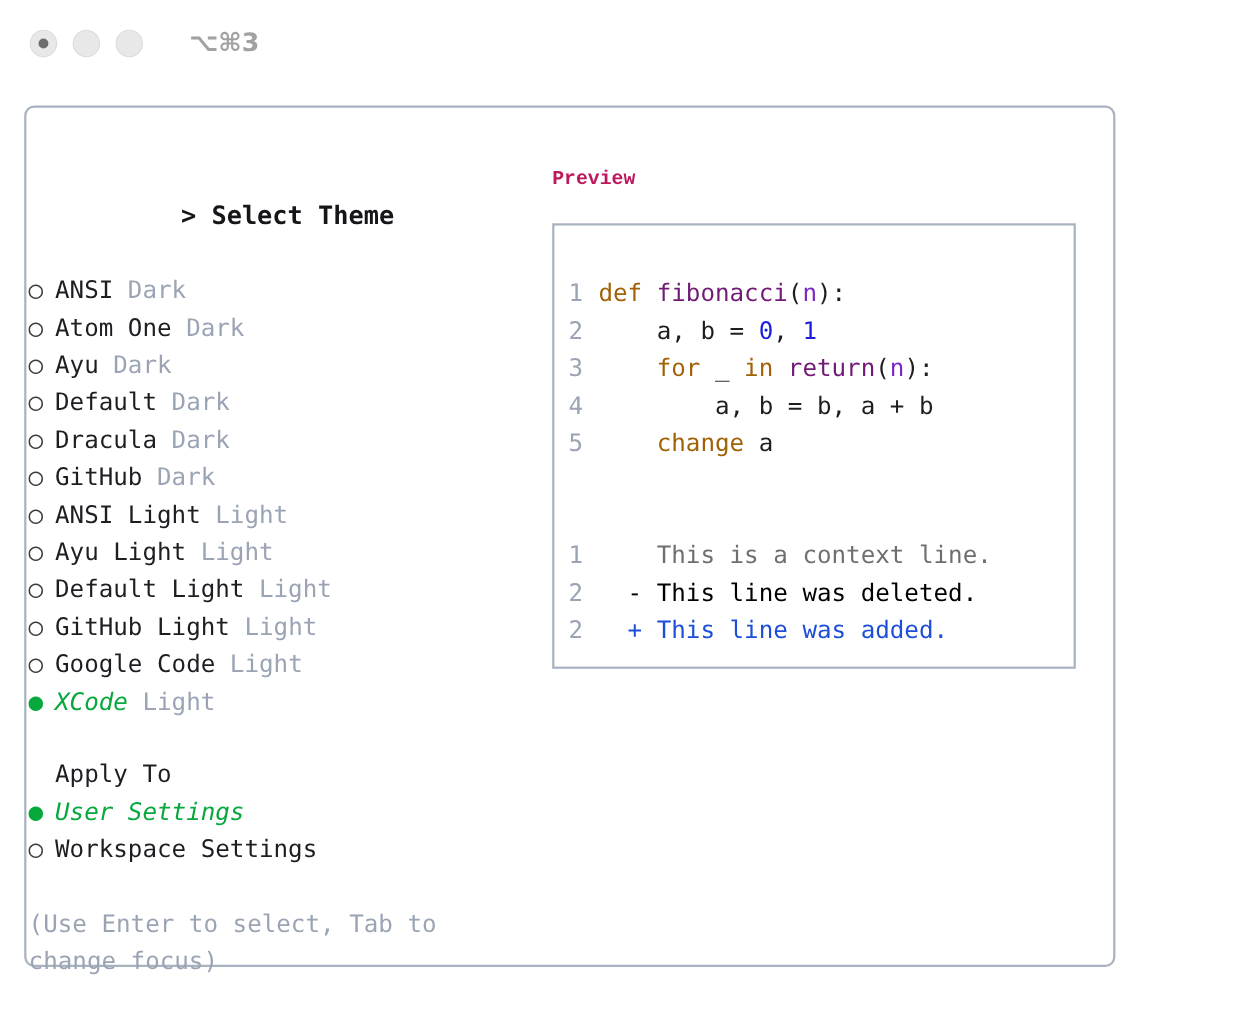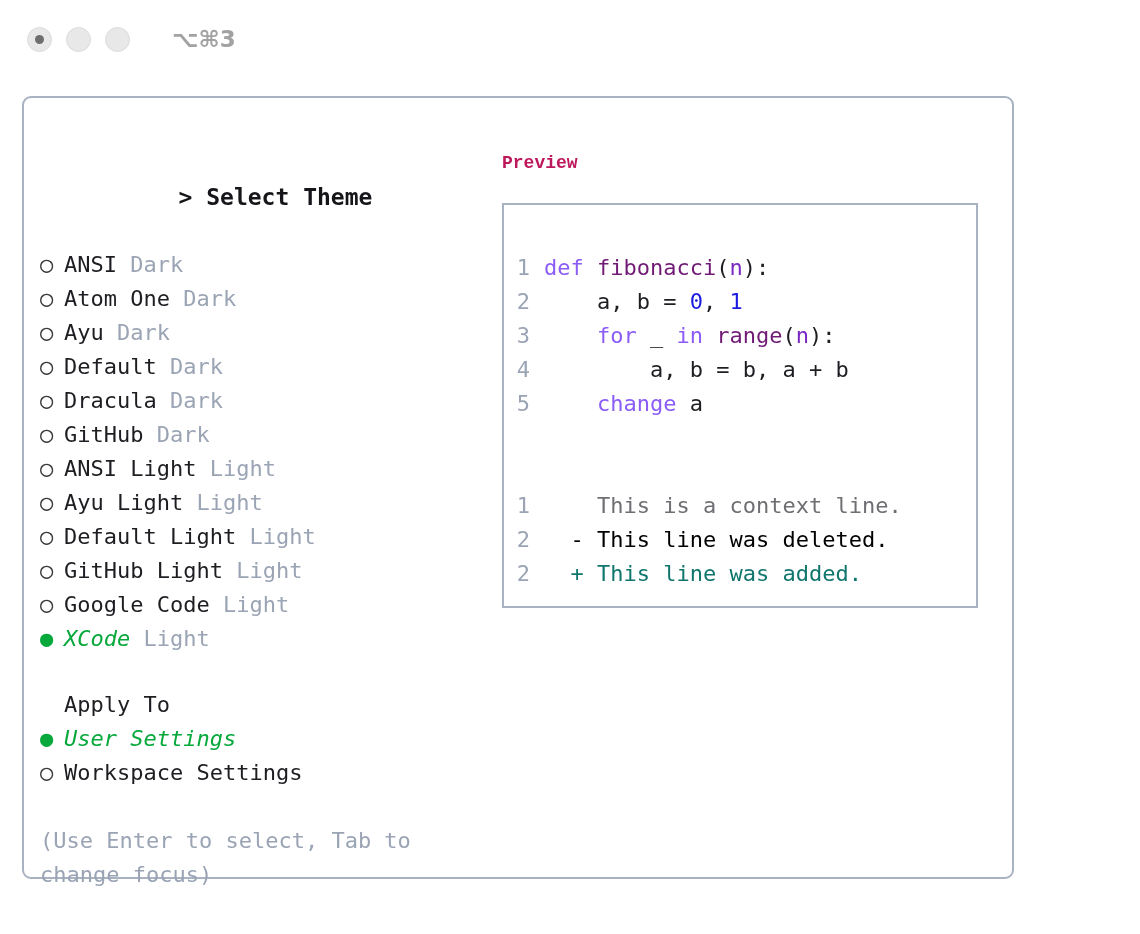--- a/index.html
+++ b/index.html
@@ -80,21 +80,21 @@
 
   .panel-inner {
     position: relative;
     width: 100%;
     height: 100%;
   }
 
   
   .left-col {
     position: absolute;
-    left: 16px;
+    left: 2px;
     top: 48px;
     width: 430px;
   }
 
   .section-title {
     font-size: 23px;
     font-weight: bold;
     color: #16161a;
     line-height: 34px;
     white-space: pre;
@@ -174,31 +174,31 @@
   }
   .ln {
     flex: 0 0 40px;
     text-align: right;
     padding-right: 14px;
     color: #9aa4b4;
     box-sizing: border-box;
   }
   .code-text { color: #1d1d22; }
 
-  .tok-kw   { color: #8b5cf6; }
+  .tok-kw   { color: #a16207; }
   .tok-fn   { color: #701a75; }
   .tok-var  { color: #7a28c4; }
   .tok-num  { color: #1c1ce0; }
   .tok-plain{ color: #1d1d22; }
 
   .blank-line { height: 34px; }
 
   .diff-ctx  { color: #6f6f73; }
   .diff-del  { color: #000000; }
-  .diff-add  { color: #0f766e; }
+  .diff-add  { color: #1d4ed8; }
 </style>
 </head>
 <body>
 
 <div class="app">
 
   <div class="titlebar">
     <div class="dots">
       <div class="dot">
         <div class="dot-inner"></div>
@@ -247,21 +247,21 @@
         <div class="hint">(Use Enter to select, Tab to change focus)</div>
       </div>
 
       <div class="right-col">
         <div class="preview-title">Preview</div>
 
         <div class="code-box">
           <div id="code-lines">
               <div class="code-line"><span class="ln">1</span><span class="code-text"><span class="tok-kw">def </span><span class="tok-fn">fibonacci</span><span class="tok-plain">(</span><span class="tok-var">n</span><span class="tok-plain">):</span></span></div>
               <div class="code-line"><span class="ln">2</span><span class="code-text"><span class="tok-plain">    a, b = </span><span class="tok-num">0</span><span class="tok-plain">, </span><span class="tok-num">1</span></span></div>
-              <div class="code-line"><span class="ln">3</span><span class="code-text"><span class="tok-kw">    for </span><span class="tok-plain">_ </span><span class="tok-kw">in </span><span class="tok-fn">range</span><span class="tok-plain">(</span><span class="tok-var">n</span><span class="tok-plain">):</span></span></div>
+              <div class="code-line"><span class="ln">3</span><span class="code-text"><span class="tok-kw">    for </span><span class="tok-plain">_ </span><span class="tok-kw">in </span><span class="tok-fn">return</span><span class="tok-plain">(</span><span class="tok-var">n</span><span class="tok-plain">):</span></span></div>
               <div class="code-line"><span class="ln">4</span><span class="code-text"><span class="tok-plain">        a, b = b, a + b</span></span></div>
               <div class="code-line"><span class="ln">5</span><span class="code-text"><span class="tok-kw">    change </span><span class="tok-plain">a</span></span></div>
             </div>
           <div class="blank-line"></div>
           <div class="blank-line"></div>
           <div id="diff-lines">
               <div class="code-line"><span class="ln">1</span><span class="diff-ctx"><span>    </span><span>This is a context line.</span></span></div>
               <div class="code-line"><span class="ln">2</span><span class="diff-del"><span>  - </span><span>This line was deleted.</span></span></div>
               <div class="code-line"><span class="ln">2</span><span class="diff-add"><span>  + </span><span>This line was added.</span></span></div>
             </div>

